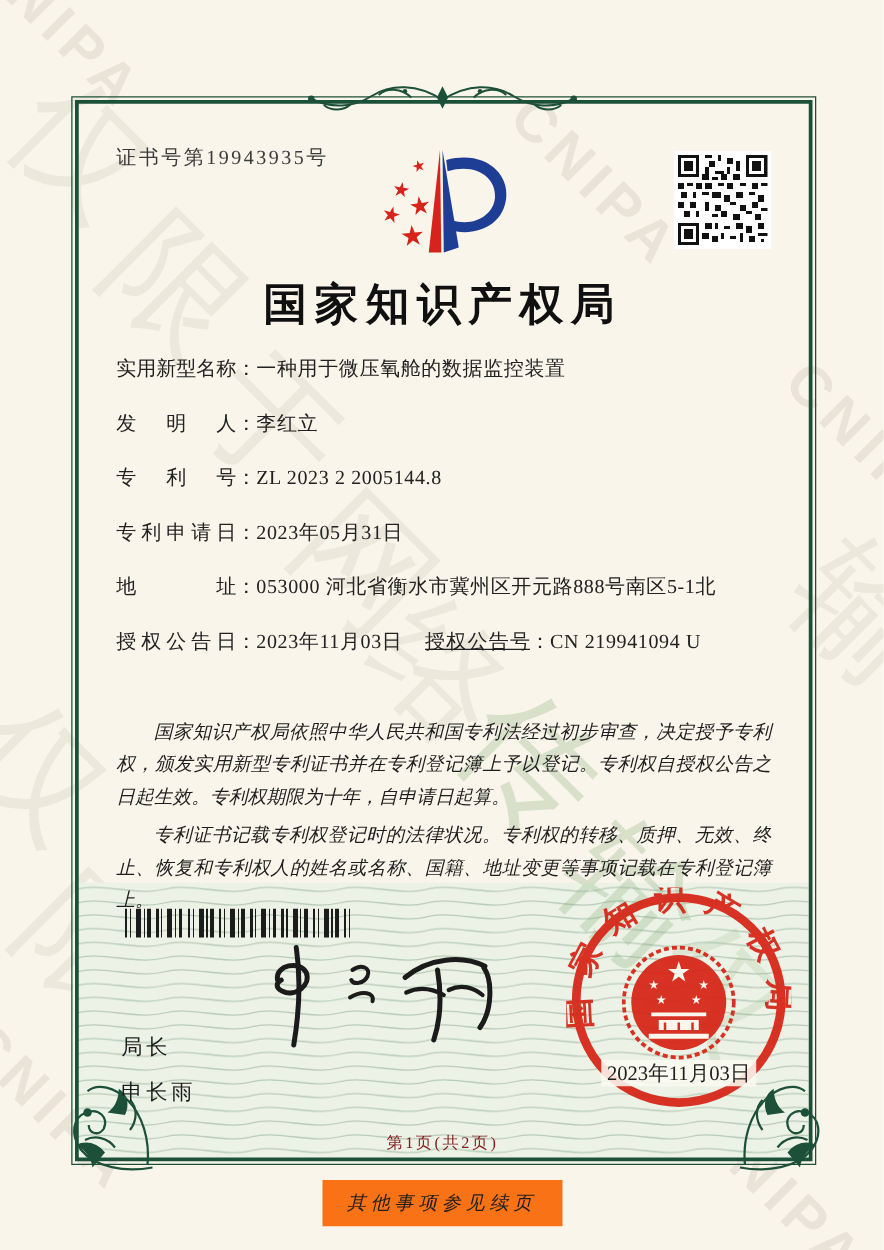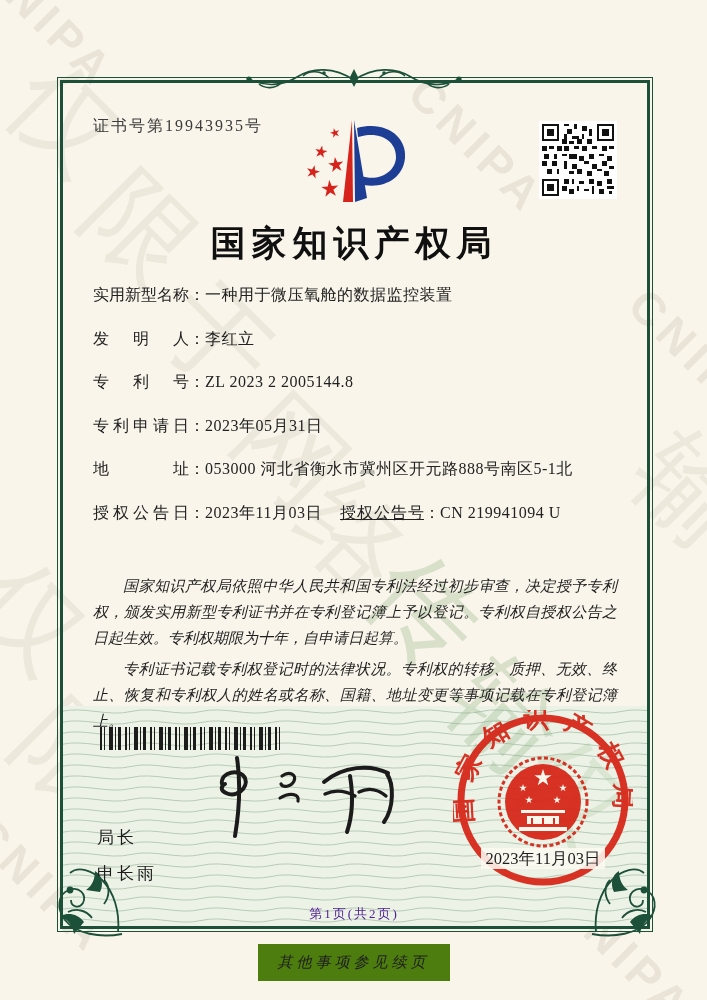--- a/index.html
+++ b/index.html
@@ -47,23 +47,23 @@
       #1c1c1c 18px 21px, transparent 21px 25px);}
   
   .signer{position:absolute; left:97px; top:786px; z-index:10;
     font-family:"Liberation Sans","DejaVu Sans",sans-serif; font-size:17px; letter-spacing:3px; color:#1c1c1c;margin-top:40px;}
   .signer div{margin-bottom:13px;}
   .signature{position:absolute; left:198px; top:748px; z-index:11;}
   
   .seal{position:absolute; left:453px; top:710px; width:180px; height:182px; z-index:12; opacity:0.95;}
   
   .pageno{position:absolute; left:57px; top:905px; width:594px; text-align:center;
-    font-size:13px; letter-spacing:2px; color:#4c1d95; z-index:10;}
+    font-size:13px; letter-spacing:2px; color:#7f1d1d; z-index:10;}
   .footnote{position:absolute; left:50%; top:944px; transform:translateX(-50%);
-    background:#4d7c0f; padding:9px 20px; font-size:15px; letter-spacing:4px;
+    background:#f97316; padding:9px 20px; font-size:15px; letter-spacing:4px;
     font-style:italic; color:#1e1e1e; z-index:10;}
   
   .logo{position:absolute; left:283px; top:110px; z-index:10;}
   .qr{position:absolute; left:539px; top:121px; z-index:10; background:#fff; padding:3px;}
   .ornament-top{position:absolute; left:50%; top:64px; transform:translateX(-50%); z-index:6;}
   .ornament-bl{position:absolute; left:48px; top:848px; z-index:6;}
   .ornament-br{position:absolute; left:588px; top:848px; z-index:6; transform:scaleX(-1);}
 </style>
 </head>
 <body>

